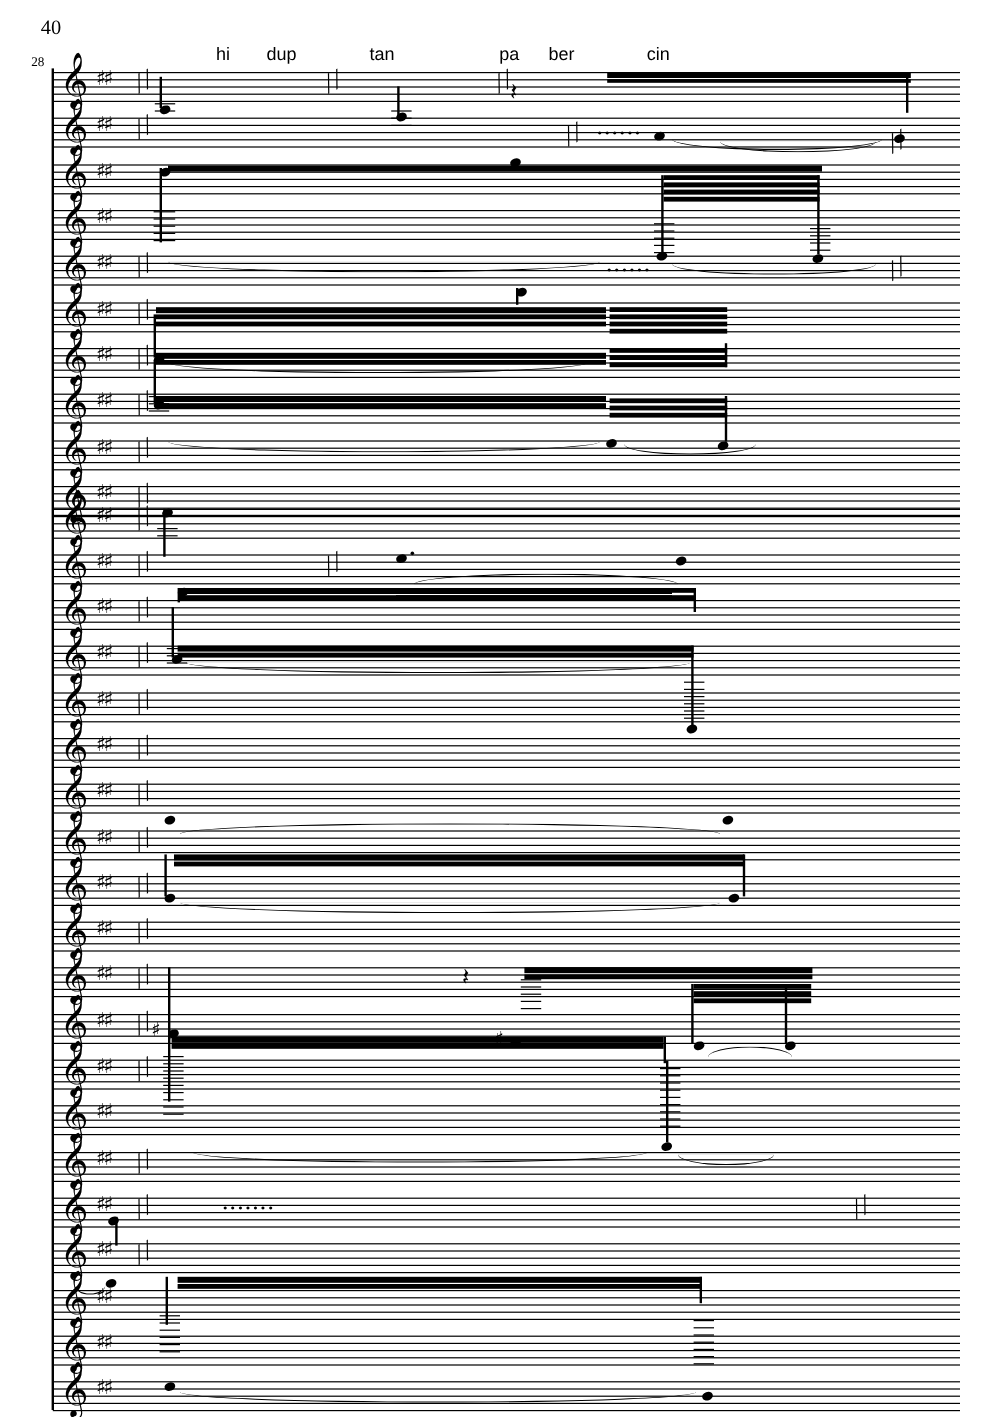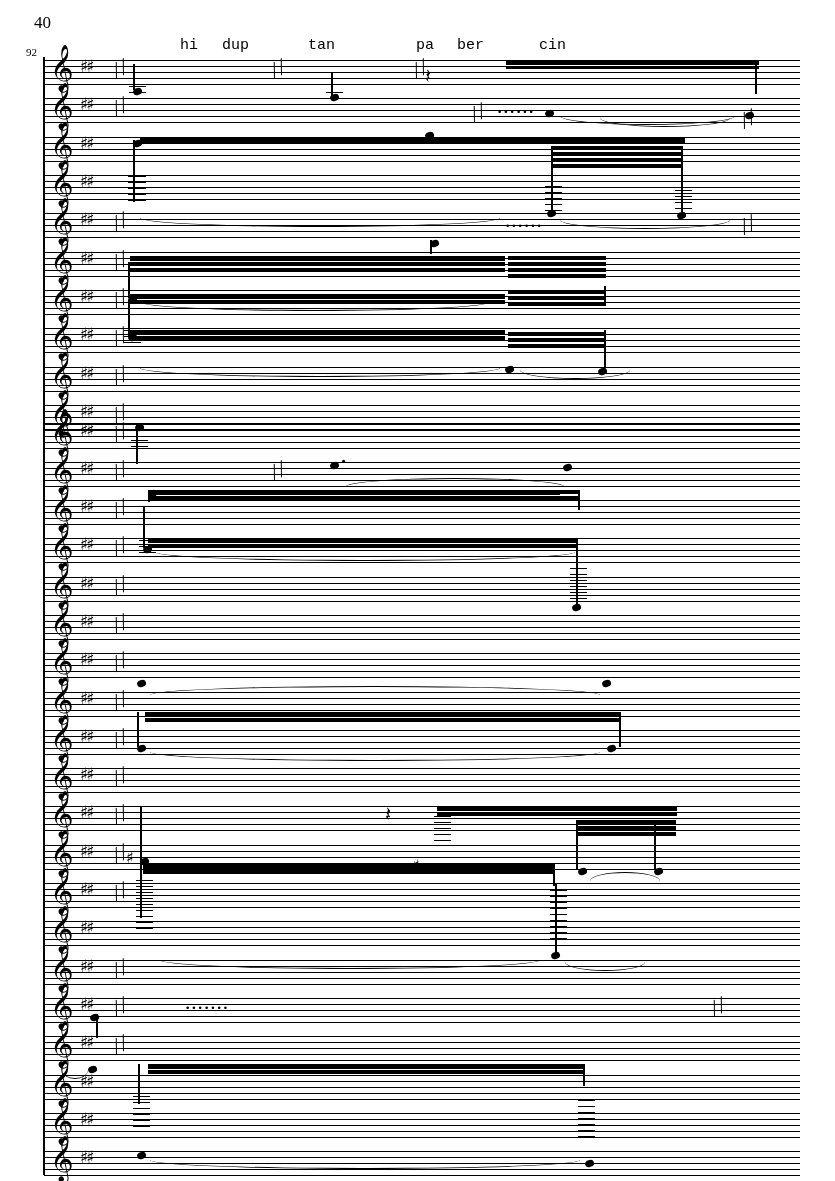--- a/index.html
+++ b/index.html
@@ -29,21 +29,21 @@
   }
   .measure-number {
     position: absolute;
     font-family: "Liberation Serif", serif;
     font-size: 11px;
     line-height: 11px;
     color: #000;
   }
   .lyric {
     position: absolute;
-    font-family: Liberation Mono, monospace;
+    font-family: Liberation Sans, sans-serif;
     font-size: 15px;
     line-height: 15px;
     color: #000;
     white-space: nowrap;
   }
   
   .spine {
     position: absolute;
     background: #000;
   }
@@ -156,21 +156,21 @@
     border-radius: 50% 50% 0 0 / 100% 100% 0 0;
   }
 </style>
 </head>
 <body>
 
 <div id="page">
 
   <div class="page-number">40</div>
 
-  <div class="measure-number" style="left:26px; top:47px;">92</div>
+  <div class="measure-number" style="left:26px; top:47px;">28</div>
 
   <div class="lyric" style="left:180px; top:38px;">hi</div>
   <div class="lyric" style="left:222px; top:38px;">dup</div>
   <div class="lyric" style="left:308px; top:38px;text-align:center;">tan</div>
   <div class="lyric" style="left:416px; top:38px;">pa</div>
   <div class="lyric" style="left:457px; top:38px;">ber</div>
   <div class="lyric" style="left:539px; top:38px;">cin</div>
 
   <div class="spine" style="left:43px; top:57px; width:1.6px; height:1118px;"></div>
 

